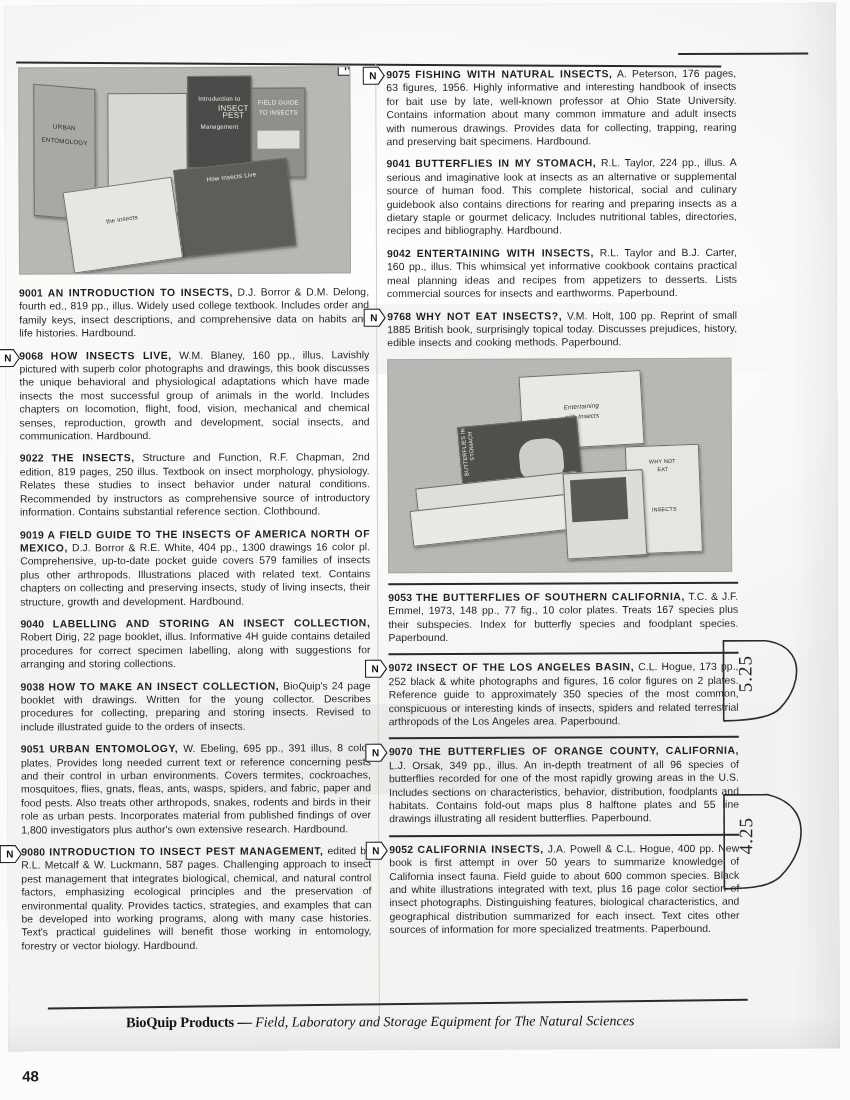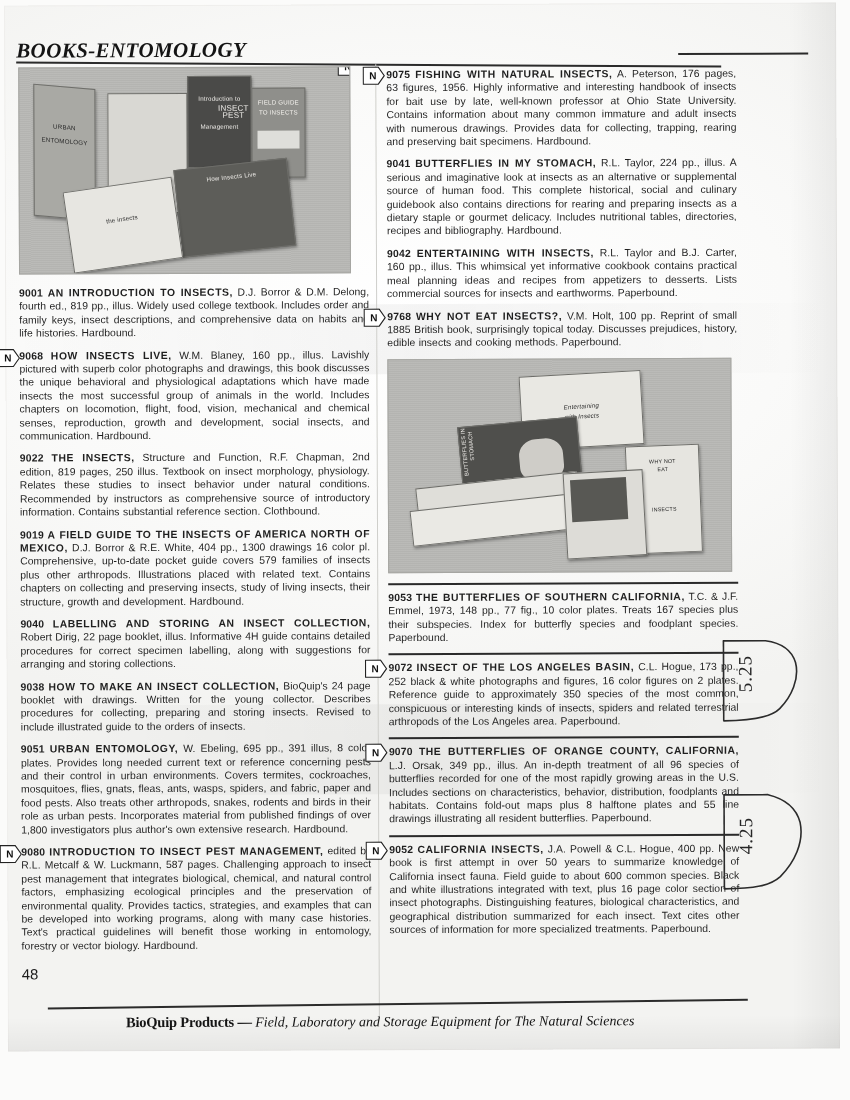--- a/index.html
+++ b/index.html
@@ -216,22 +216,22 @@
     top: 1002px;
     width: 700px;
     height: 2px;
     background: #2b2b2b;
     transform: rotate(-0.5deg);
     transform-origin: left center;
   }
   .pagenum {
     position: absolute;
     left: 14px;
-    top: 960px;
-    font-weight: normal;
+    top: 1062px;
+    font-weight: bold;
     font-size: 15px;
     color: #1c1c1c;
   }
   .footline {
     position: absolute;
     left: 118px;
     top: 1008px;
     white-space: nowrap;
   }
   .footline .fb {
@@ -268,21 +268,20 @@
   <div id="sheet">
 
     <div class="crease" style="left:0;top:300px;width:832px;height:70px;"></div>
     <div class="crease" style="left:0;top:700px;width:832px;height:90px;"></div>
     <div class="shadow-right"></div>
     <div class="shadow-bottom"></div>
 
     <div id="content">
 
       <div class="rule-brand"></div>
-      <div class="section-title">BOOKS-ENTOMOLOGY</div>
       <div class="rule-head"></div>
 
       <div class="col-div"></div>
 
       <div class="col col-left">
 
         <div class="photo" style="width:330px;height:205px;margin-bottom:12px;">
           <div class="photo-grain"></div>
           <div class="bk" style="left:14px;top:18px;width:60px;height:130px;transform:skewY(5deg);background:#a9a9a4;">
             <div class="lbl" style="top:36px;">URBAN</div>

